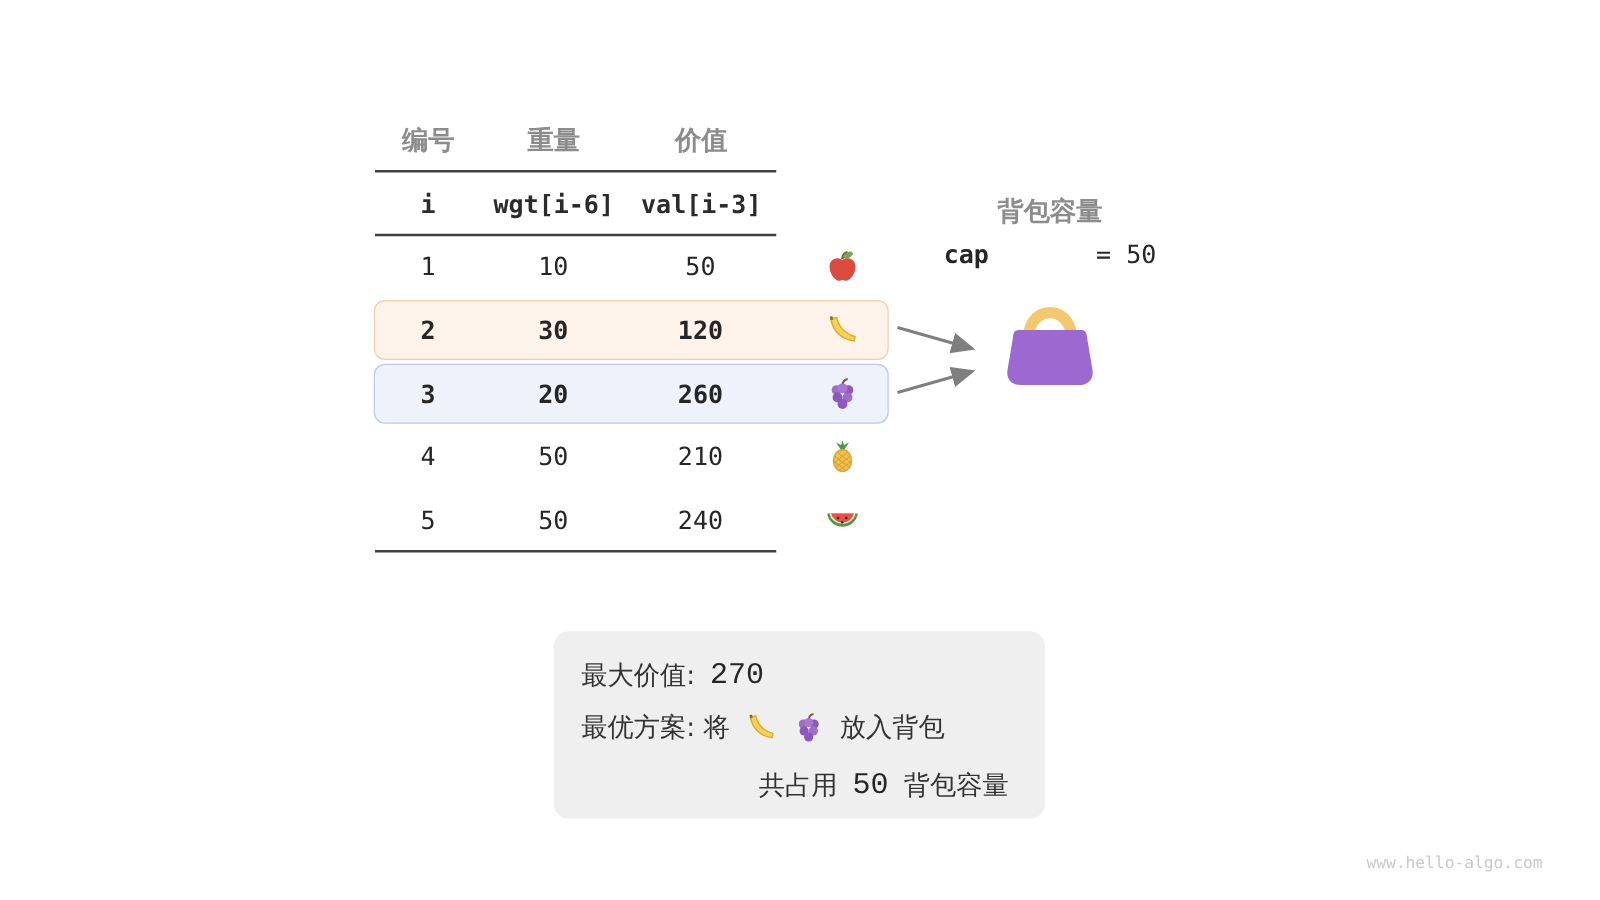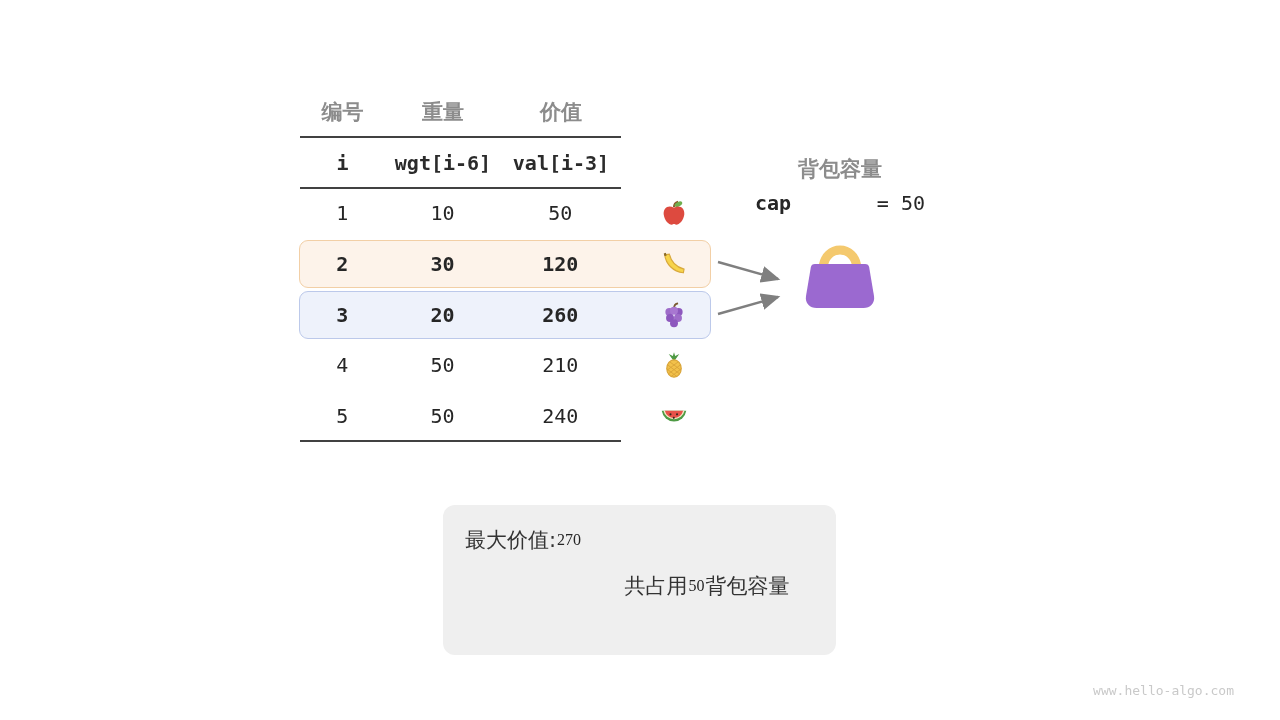--- a/index.html
+++ b/index.html
@@ -30,22 +30,22 @@
   .cap-label { position:absolute; left:755px; top:155px; width:170px; text-align:center;
                font-size:21px; font-weight:bold; color:#8c8c8c; }
   .cap-line { position:absolute; left:755px; top:191px; width:170px; display:flex;
               justify-content:space-between; align-items:center; gap:8px; font-size:20px; color:#262626; }
   .bag { position:absolute; left:794px; top:232px; }
 
   
   .result-box { position:absolute; left:443px; top:505px; width:393px; height:150px;
                 background:#efefef; border-radius:12px; padding:18px 0 0 22px;
                 font-size:21px; color:#333333; }
-  .rline { display:flex; align-items:center; height:34px; gap:1px; }
-  .rline .num { font-family:Liberation Serif, serif; font-size:16px; color:#262626; }
+  .rline { display:flex; align-items:center; height:34px; gap:12px; }
+  .rline .num { font-family:Liberation Mono, monospace; font-size:24px; color:#262626; }
   .rline2 { margin-top:8px; }
   .rline3 { margin-top:12px; padding-left:113px;justify-content:center; }
 
   .watermark { position:absolute; right:46px; bottom:22px; font-family:"DejaVu Sans Mono", monospace;
                font-size:13px; color:#c9c9c9;margin-top:39px; }
 </style>
 </head>
 <body>
 
 <div class="canvas">
@@ -161,20 +161,41 @@
   <svg class="bag" width="92" height="86" viewBox="0 0 92 86">
     <path d="M29 36 C31 12 61 12 63 36" stroke="#f4c96e" stroke-width="9" fill="none" stroke-linecap="round"></path>
     <path d="M21 32 L71 32 C73.5 32 74.8 33.2 75.2 35.4 L80 64 C81.2 71.5 76 76 69.5 76 L22.5 76 C16 76 10.8 71.5 12 64 L16.8 35.4 C17.2 33.2 18.5 32 21 32 Z" fill="#9b69d0"></path>
   </svg>
 
   <div class="result-box">
     <div class="rline rline1">
       <span>最大价值:</span>
       <span class="num">270</span>
     </div>
+    <div class="rline rline2">
+      <span>最优方案: 将</span>
+      <span style="display:flex;">
+        <svg viewBox="0 0 24 24" width="26" height="26">
+          <path d="M4 4 C5 12 11 18.5 20 19.5 L20.6 16.4 C13.5 14.5 9.5 10 8 3.5 Z" fill="#f7d44c" stroke="#d9a93c" stroke-width="1"></path>
+          <path d="M3.2 2.9 L5 2.4 L5.7 4.9 L3.9 5.2 Z" fill="#8a6a2a"></path>
+        </svg>
+      </span>
+      <span style="display:flex;">
+        <svg viewBox="0 0 24 24" width="26" height="26">
+          <path d="M12 6.5 C12 4 13.5 2.2 15.5 2" stroke="#7a5a30" stroke-width="1.6" fill="none"></path>
+          <circle cx="8" cy="9.5" r="3.4" fill="#9e6cc9"></circle>
+          <circle cx="16" cy="9.5" r="3.4" fill="#8d58be"></circle>
+          <circle cx="12" cy="8.3" r="3.4" fill="#a877d1"></circle>
+          <circle cx="8.6" cy="14.5" r="3.4" fill="#8d58be"></circle>
+          <circle cx="15.4" cy="14.5" r="3.4" fill="#9e6cc9"></circle>
+          <circle cx="12" cy="19" r="3.4" fill="#8d58be"></circle>
+        </svg>
+      </span>
+      <span>放入背包</span>
+    </div>
     <div class="rline rline3">
       <span>共占用</span>
       <span class="num">50</span>
       <span>背包容量</span>
     </div>
   </div>
 
   <div class="watermark">www.hello-algo.com</div>
 
 </div>

